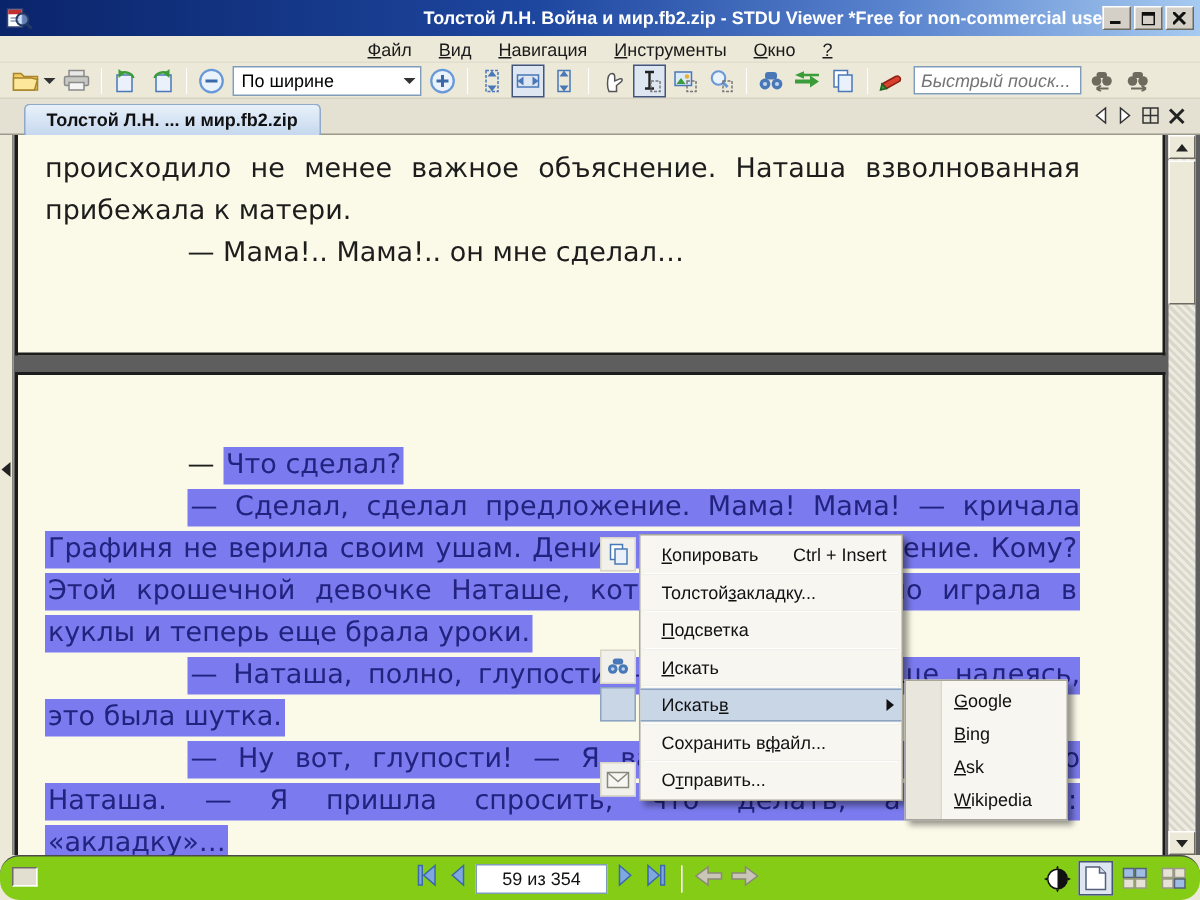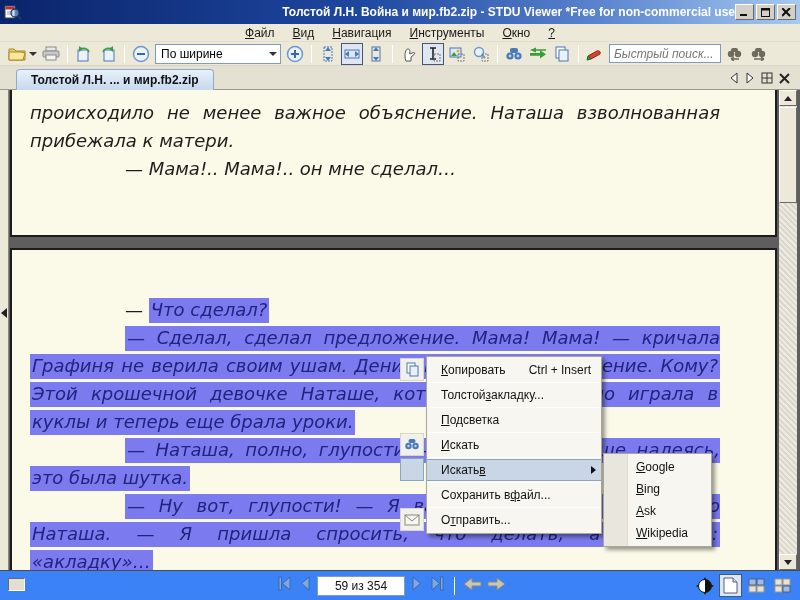--- a/index.html
+++ b/index.html
@@ -49,21 +49,21 @@
 
   
   .content{position:absolute;left:0;top:90px;width:800px;height:480px;background:#5E5E5E;overflow:hidden;}
   .side-strip{position:absolute;left:0;top:0;width:9px;height:480px;background:#ECE9D8;border-right:1px solid #8a887c;}
   .collapse-arrow{position:absolute;left:1px;top:218px;width:0;height:0;
     border-top:5px solid transparent;border-bottom:5px solid transparent;border-right:6px solid #222;}
   .page{position:absolute;left:10px;width:767px;background:#FBFAE8;border:2px solid #1c1c1c;z-index:1;}
   .page1{top:0;height:147px;border-top:none;}
   .page2{top:158px;height:330px;border-bottom:none;position:absolute;}
   .ptext{position:relative;margin-left:18px;width:690px;font-family:"DejaVu Sans",sans-serif;
-    font-size:18px;line-height:28px;color:#1d1d1d;font-style:italic;}
+    font-size:18px;line-height:28px;color:#1d1d1d;}
   .p1t{padding-top:9px;} .p2t{padding-top:46px;}
   .line{height:28px;white-space:nowrap;overflow:visible;}
   .line.just{text-align:justify;text-align-last:justify;white-space:normal;height:28px;overflow:hidden;}
   .line.ind{text-indent:95px;}
   .sel{background:#7B7BEF;color:#22227F;padding:1px 2px 3px 2px;}
   .partial{position:absolute;left:0;right:0;top:316px;height:6px;overflow:hidden;}
 
   
   .vscroll{position:absolute;left:779px;top:0;width:18px;height:480px;z-index:3;
     background:repeating-linear-gradient(45deg,#ECEAE1 0 2px,#DAD7CB 2px 4px);}
@@ -88,21 +88,21 @@
     z-index:5;display:flex;align-items:center;justify-content:center;}
   .chip.selc{background:#C9D6E6;border-color:#8CA4C0;}
 
   
   .smenu{position:absolute;left:603px;top:363px;width:109px;background:#F7F6F1;
     border:1px solid #A9A597;box-shadow:3px 3px 4px rgba(0,0,0,.4);z-index:11;padding:2px 0;font-size:12px;color:#111;}
   .smenu .gutter{position:absolute;left:0;top:0;bottom:0;width:24px;background:#E9E7DD;border-right:1px solid #DDDACD;}
   .srow{position:relative;height:22px;display:flex;align-items:center;padding-left:32px;}
 
   
-  .statusbar{position:absolute;left:0;top:570px;width:800px;height:30px;background:#3b82f6;border-top:1px solid #4a4a4a;}
+  .statusbar{position:absolute;left:0;top:570px;width:800px;height:30px;background:#84cc16;border-top:1px solid #4a4a4a;border-radius:13px;}
   .navwrap{position:absolute;left:276px;top:4px;display:flex;align-items:center;gap:5px;}
   .pageind{width:88px;height:20px;border:1px solid #7F9DB9;background:#fff;font-size:12px;
     text-align:center;font-family:"Liberation Sans",sans-serif;color:#111;}
   .ssep{width:1px;height:18px;background:#C2BEB0;border-right:1px solid #fff;margin:0 3px;}
   .viewbtns{position:absolute;right:6px;top:3px;display:flex;align-items:center;gap:3px;}
   .vbtn{width:23px;height:23px;display:flex;align-items:center;justify-content:center;border:1px solid transparent;}
   .vbtn.pressed{border:1px solid #44557A;background:#DEE6F2;}
   .grip{position:absolute;left:8px;top:7px;width:17px;height:13px;background:#E2DFD0;
     border:1px solid;border-color:#6d6a63 #fff #fff #6d6a63;}
 </style>

